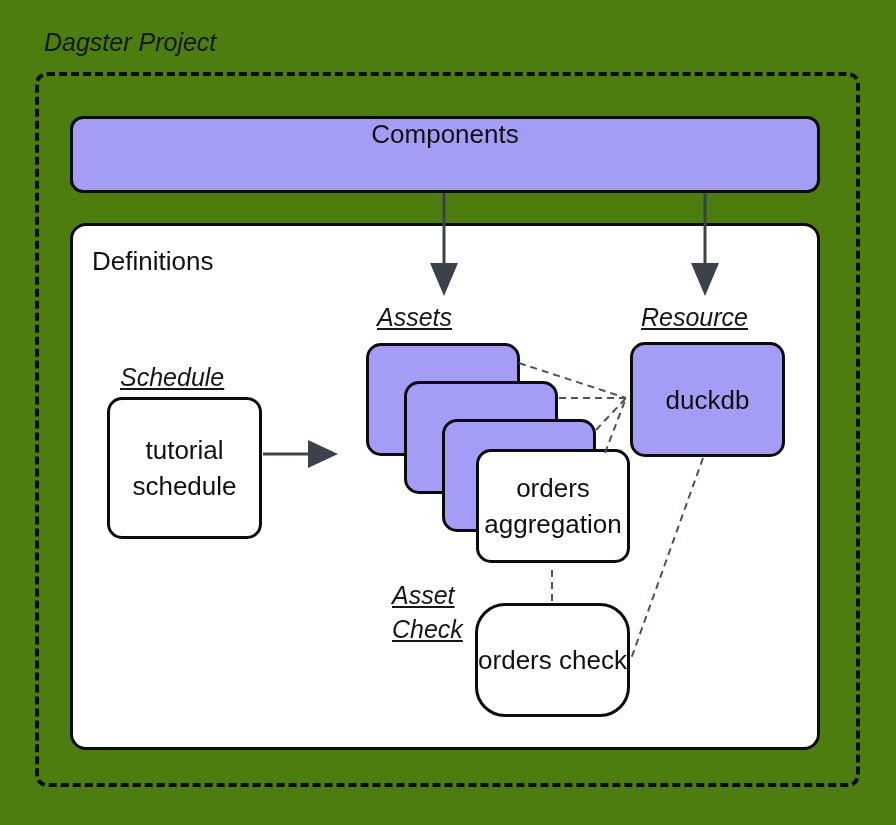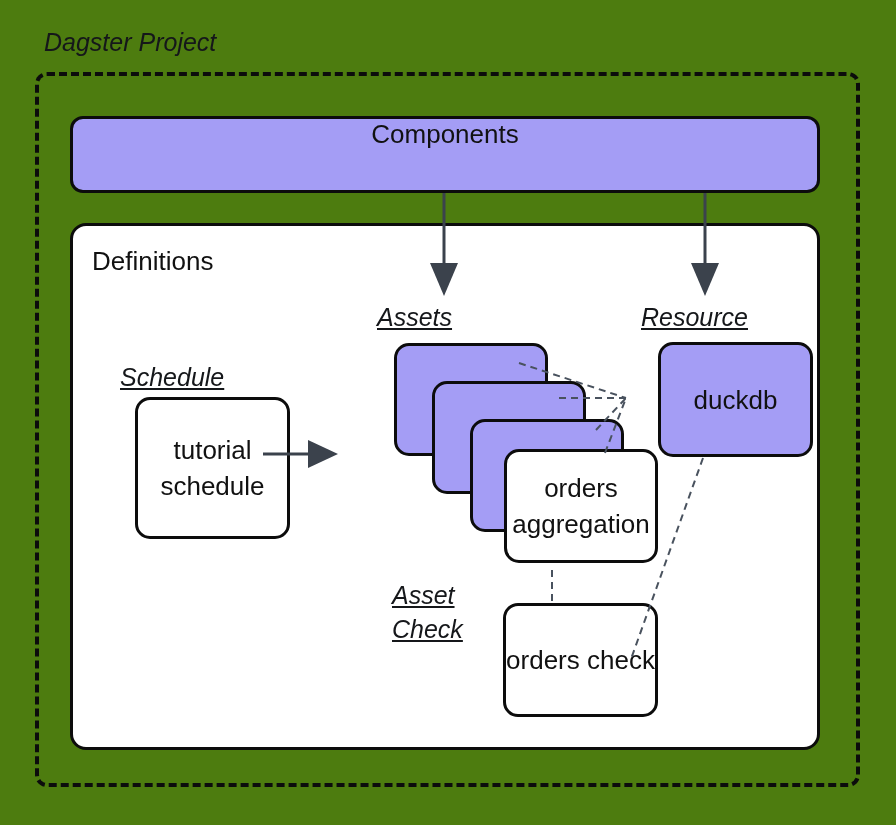--- a/index.html
+++ b/index.html
@@ -89,21 +89,20 @@
     box-sizing: border-box;
     border: 3px solid var(--border);
     border-radius: 15px;
     background: #ffffff;
     display: flex;
     align-items: center;
     justify-content: center;
     font-size: 26px;
     line-height: 36px;
     color: var(--text);
-    margin-left: 28px;
   }
   .node > span { display: block; width: 100%; text-align: center; }
   .node.purple { background: var(--purple); }
   .overlay {
     position: absolute;
     left: 0;
     top: 0;
     width: 896px;
     height: 825px;
     z-index: 10;
@@ -141,21 +140,21 @@
   <div class="node" style="left:476px; top:449px; width:154px; height:114px; z-index:5;">
     <span>orders aggregation</span>
   </div>
 
   <div class="anno" style="left:641px; top:300px;">Resource</div>
   <div class="node purple" style="left:630px; top:342px; width:155px; height:115px; z-index:2;">
     <span>duckdb</span>
   </div>
 
   <div class="anno" style="left:392px; top:578px; width:100px;">Asset Check</div>
-  <div class="node" style="left:475px; top:603px; width:155px; height:114px; z-index:5;">
+  <div class="node" style="left:475px; top:603px; width:155px; height:114px; z-index:5;border-radius:30px;">
     <span>orders check</span>
   </div>
 
   <svg class="overlay" viewBox="0 0 896 825" aria-hidden="true">
 
     <line class="arrow-line" x1="444" y1="193" x2="444" y2="266"></line>
     <polygon class="arrow-head" points="430,263 458,263 444,296"></polygon>
 
     <line class="arrow-line" x1="705" y1="193" x2="705" y2="266"></line>
     <polygon class="arrow-head" points="691,263 719,263 705,296"></polygon>

